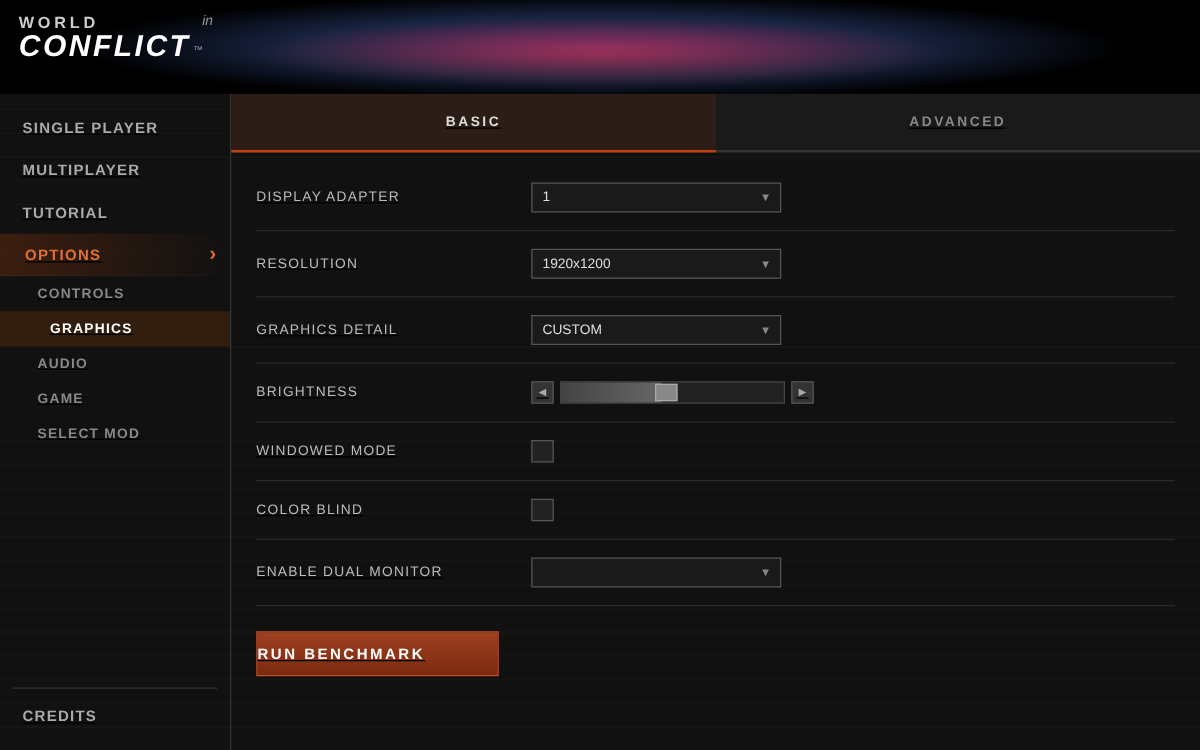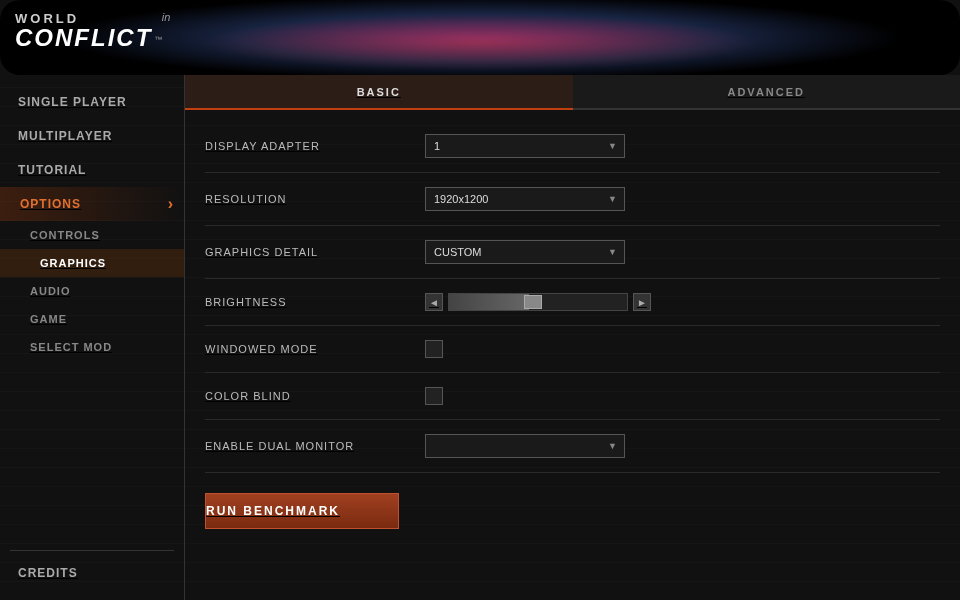--- a/index.html
+++ b/index.html
@@ -12,21 +12,20 @@
       position: relative;
     }
 
     
     .header {
       width: 960px;
       height: 75px;
       background: #000;
       position: relative;
       overflow: hidden;
-      border-radius: 20px;
     }
     .header-glow {
       position: absolute;
       top: 0; left: 0; right: 0; bottom: 0;
       background: radial-gradient(ellipse 600px 60px at 50% 50%, rgba(180,80,220,0.5) 0%, rgba(80,120,220,0.3) 40%, transparent 70%);
     }
     .header-glow2 {
       position: absolute;
       top: 10px; left: 200px; right: 200px; bottom: 0;
       background: radial-gradient(ellipse 400px 40px at 50% 50%, rgba(255,60,60,0.4) 0%, transparent 70%);
@@ -136,21 +135,21 @@
     .main {
       flex: 1;
       background: linear-gradient(180deg, #1e1e1e 0%, #151515 100%);
       display: flex;
       flex-direction: column;
     }
 
     
     .tabs {
       display: flex;
-      height: 35px;
+      height: 47px;
       background: #1a1a1a;
     }
     .tab {
       flex: 1;
       display: flex;
       align-items: center;
       justify-content: center;
       font-size: 11px;
       font-weight: bold;
       letter-spacing: 2px;

